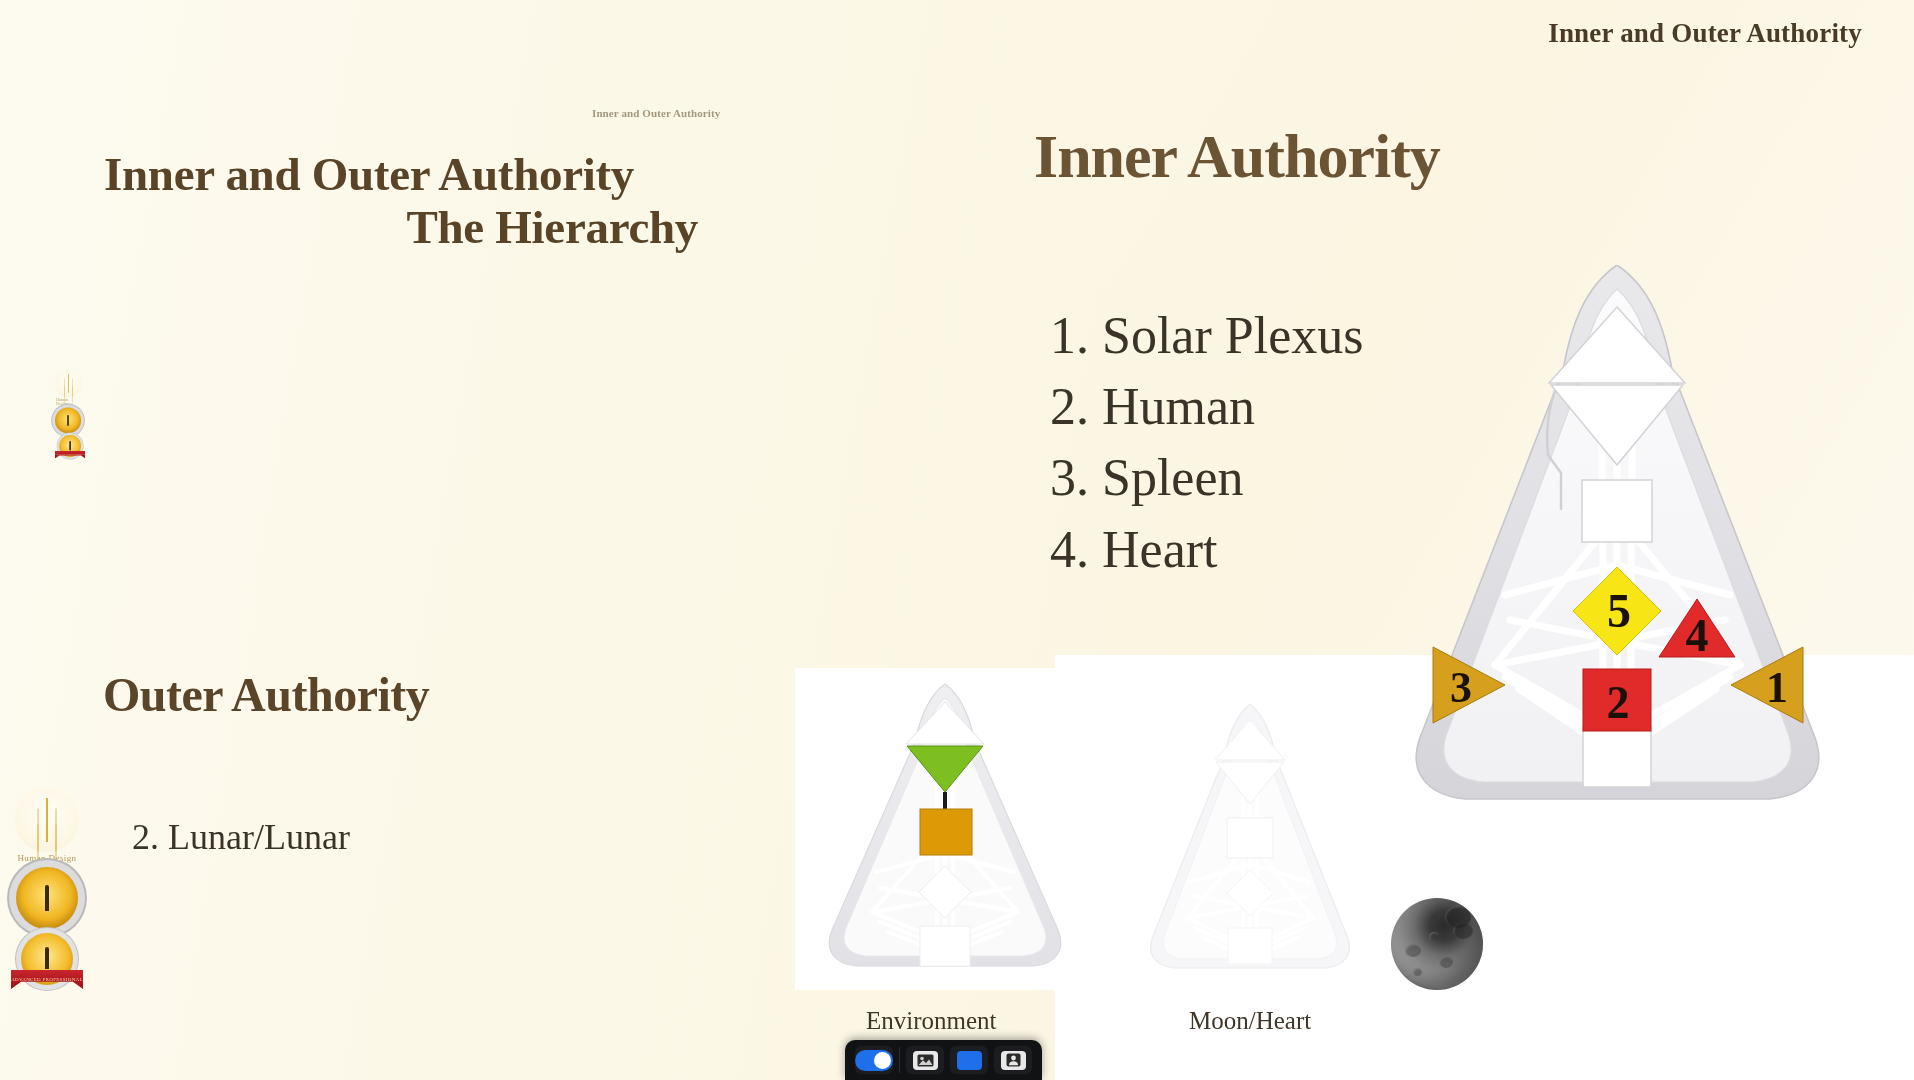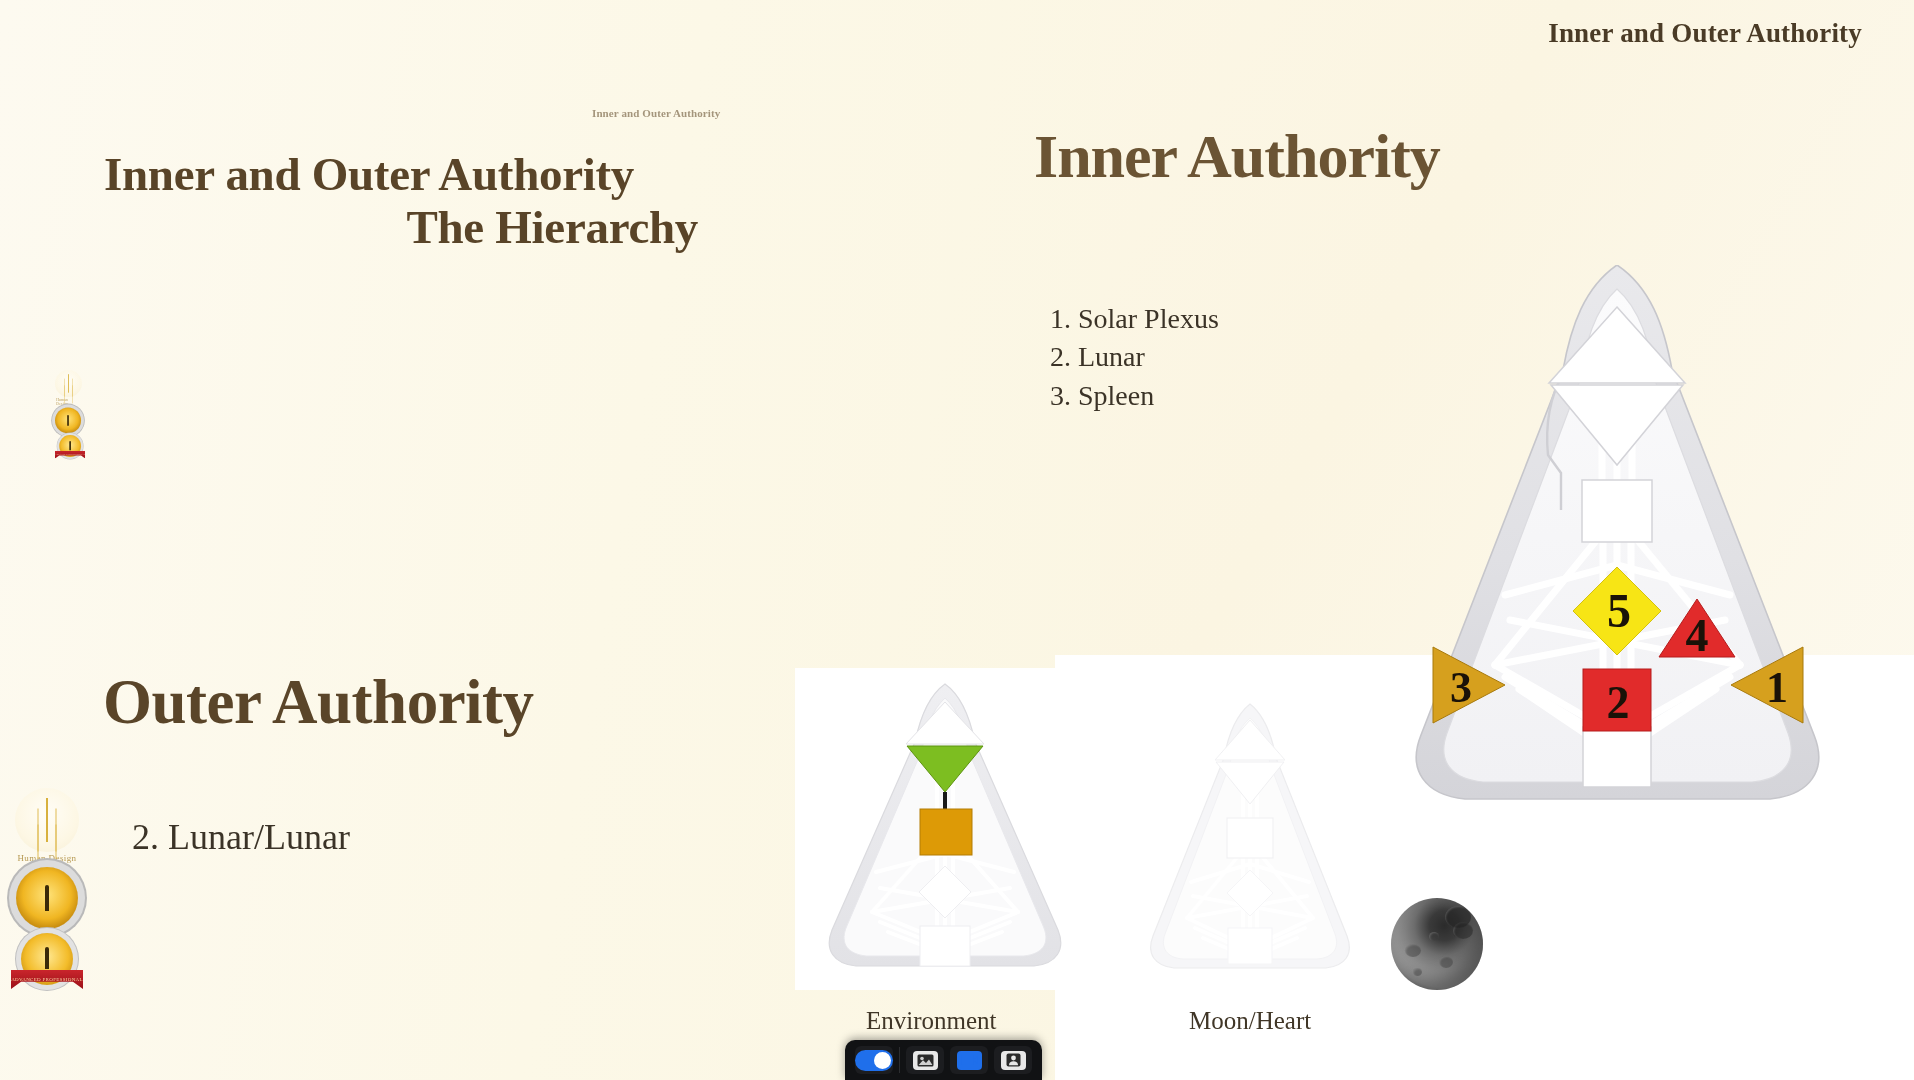--- a/index.html
+++ b/index.html
@@ -99,39 +99,39 @@
     color: #6b5434;
     letter-spacing: -1px;
     line-height: 1;
     white-space: nowrap;
   }
 
   .outer-title {
     position: absolute;
     left: 103px;
     top: 671px;
-    font-size: 63px;
+    font-size: 48px;
     font-weight: 700;
     color: #5a4529;
     letter-spacing: -.5px;
     line-height: 1;
     white-space: nowrap;
   }
 
   
   .inner-list {
     position: absolute;
     left: 1050px;
     top: 300px;
     list-style: none;
     margin: 0;
     padding: 0;
   }
   .inner-list li {
-    font-size: 28px;
+    font-size: 52px;
     color: #3b3327;
     line-height: 1.37;
     white-space: nowrap;
   }
   .inner-list li .num { color: #3b3327; }
 
   .outer-list {
     position: absolute;
     left: 132px;
     top: 812px;
@@ -341,22 +341,23 @@
 
   <div class="hier-title nosel">
     <span>Inner and Outer Authority</span>
     <span class="ln2">The Hierarchy</span>
   </div>
 
   <div class="inner-title nosel">Inner Authority</div>
 
   <ul class="inner-list">
     <li><span class="num">1.</span> <span>Solar Plexus</span></li>
-    <li><span class="num">2.</span> <span>Lunar</span></li>
+    <li><span class="num">2.</span> <span>Human</span></li>
     <li><span class="num">3.</span> <span>Spleen</span></li>
+    <li><span class="num">4.</span> <span>Heart</span></li>
   </ul>
 
   <div class="outer-title nosel">Outer Authority</div>
 
   <ul class="outer-list">
     <li><span class="num">2.</span> <span>Lunar/Lunar</span></li>
   </ul>
 
   <div class="badges">
     <div class="badge">

